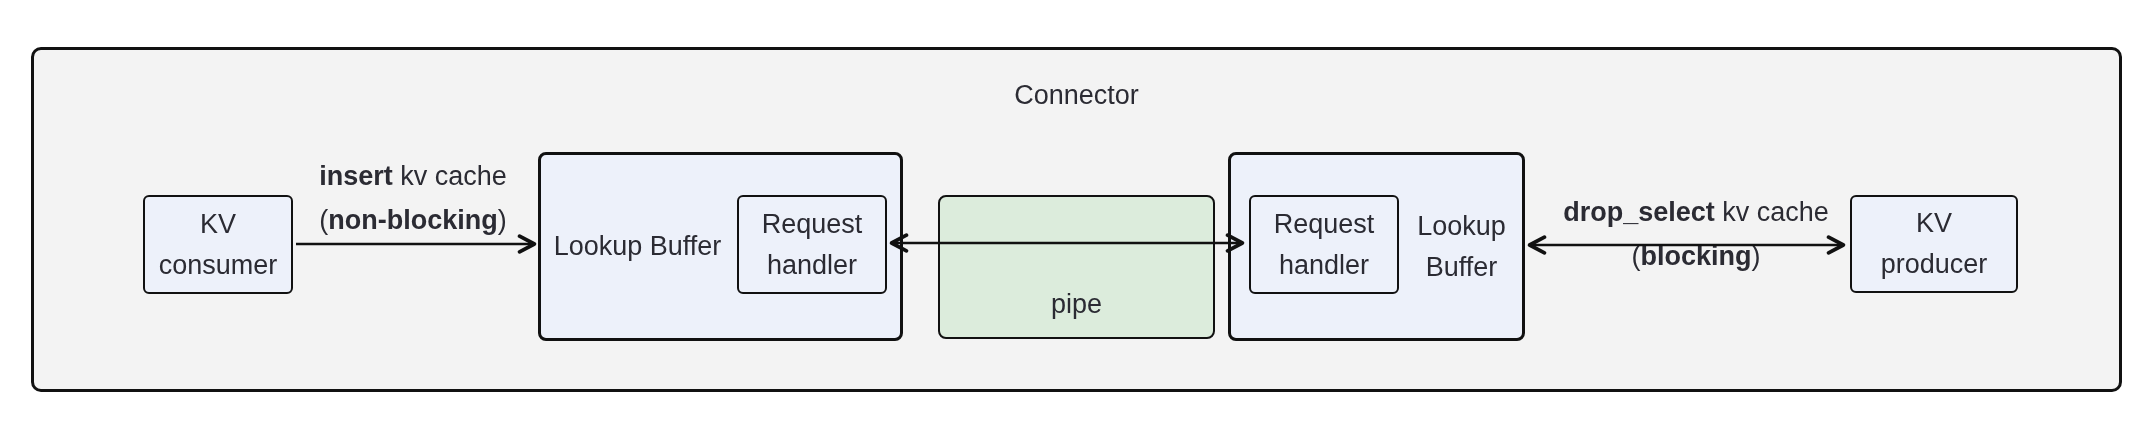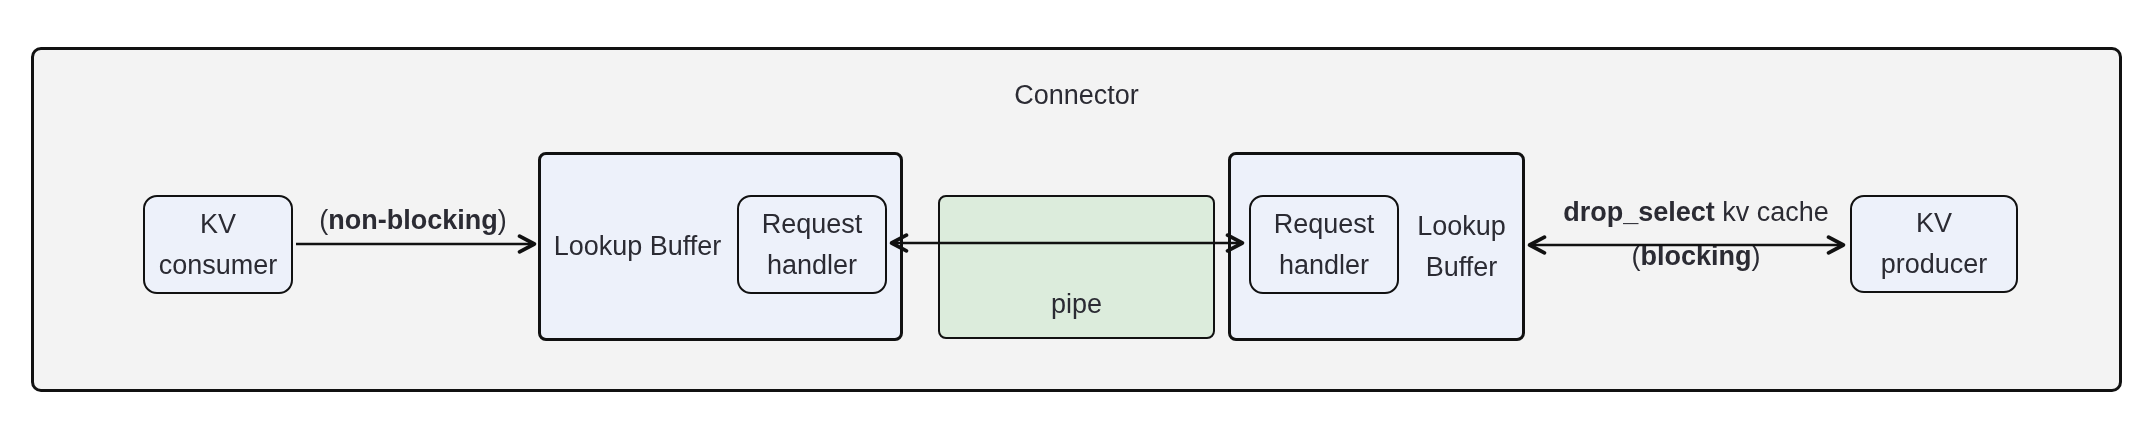--- a/index.html
+++ b/index.html
@@ -37,21 +37,21 @@
     width: 2091px;
     text-align: center;
     font-size: 27px;
     line-height: 38px;
     color: var(--text);
   }
   .node {
     position: absolute;
     background: var(--node-fill);
     border: 2.5px solid var(--stroke);
-    border-radius: 14px;
+    border-radius: 6px;
     display: flex;
     align-items: center;
     justify-content: center;
     text-align: center;
     font-size: 27px;
     line-height: 41px;
     color: var(--text);
   }
   .node .nl { display: block; }
   .kv-producer        { left: 143px;  top: 195px; width: 150px; height: 99px; }
@@ -158,21 +158,21 @@
   </div>
 
   <div class="node kv-consumer">
     <div>
       <span class="nl">KV</span>
       <span class="nl">producer</span>
     </div>
   </div>
 
   <div class="edge-label edge-label-insert">
-    <br>
+    <span class="el-line"><b>insert</b><span> kv cache</span></span><br>
     <span class="el-line"><span>(</span><b>non-blocking</b><span>)</span></span>
   </div>
 
   <div class="edge-label edge-label-drop">
     <span class="el-line"><b>drop_select</b><span> kv cache</span></span><br>
     <span class="el-line"><span>(</span><b>blocking</b><span>)</span></span>
   </div>
 
   <svg class="edges-layer" viewBox="0 0 2146 438" xmlns="http://www.w3.org/2000/svg">
     <defs>

